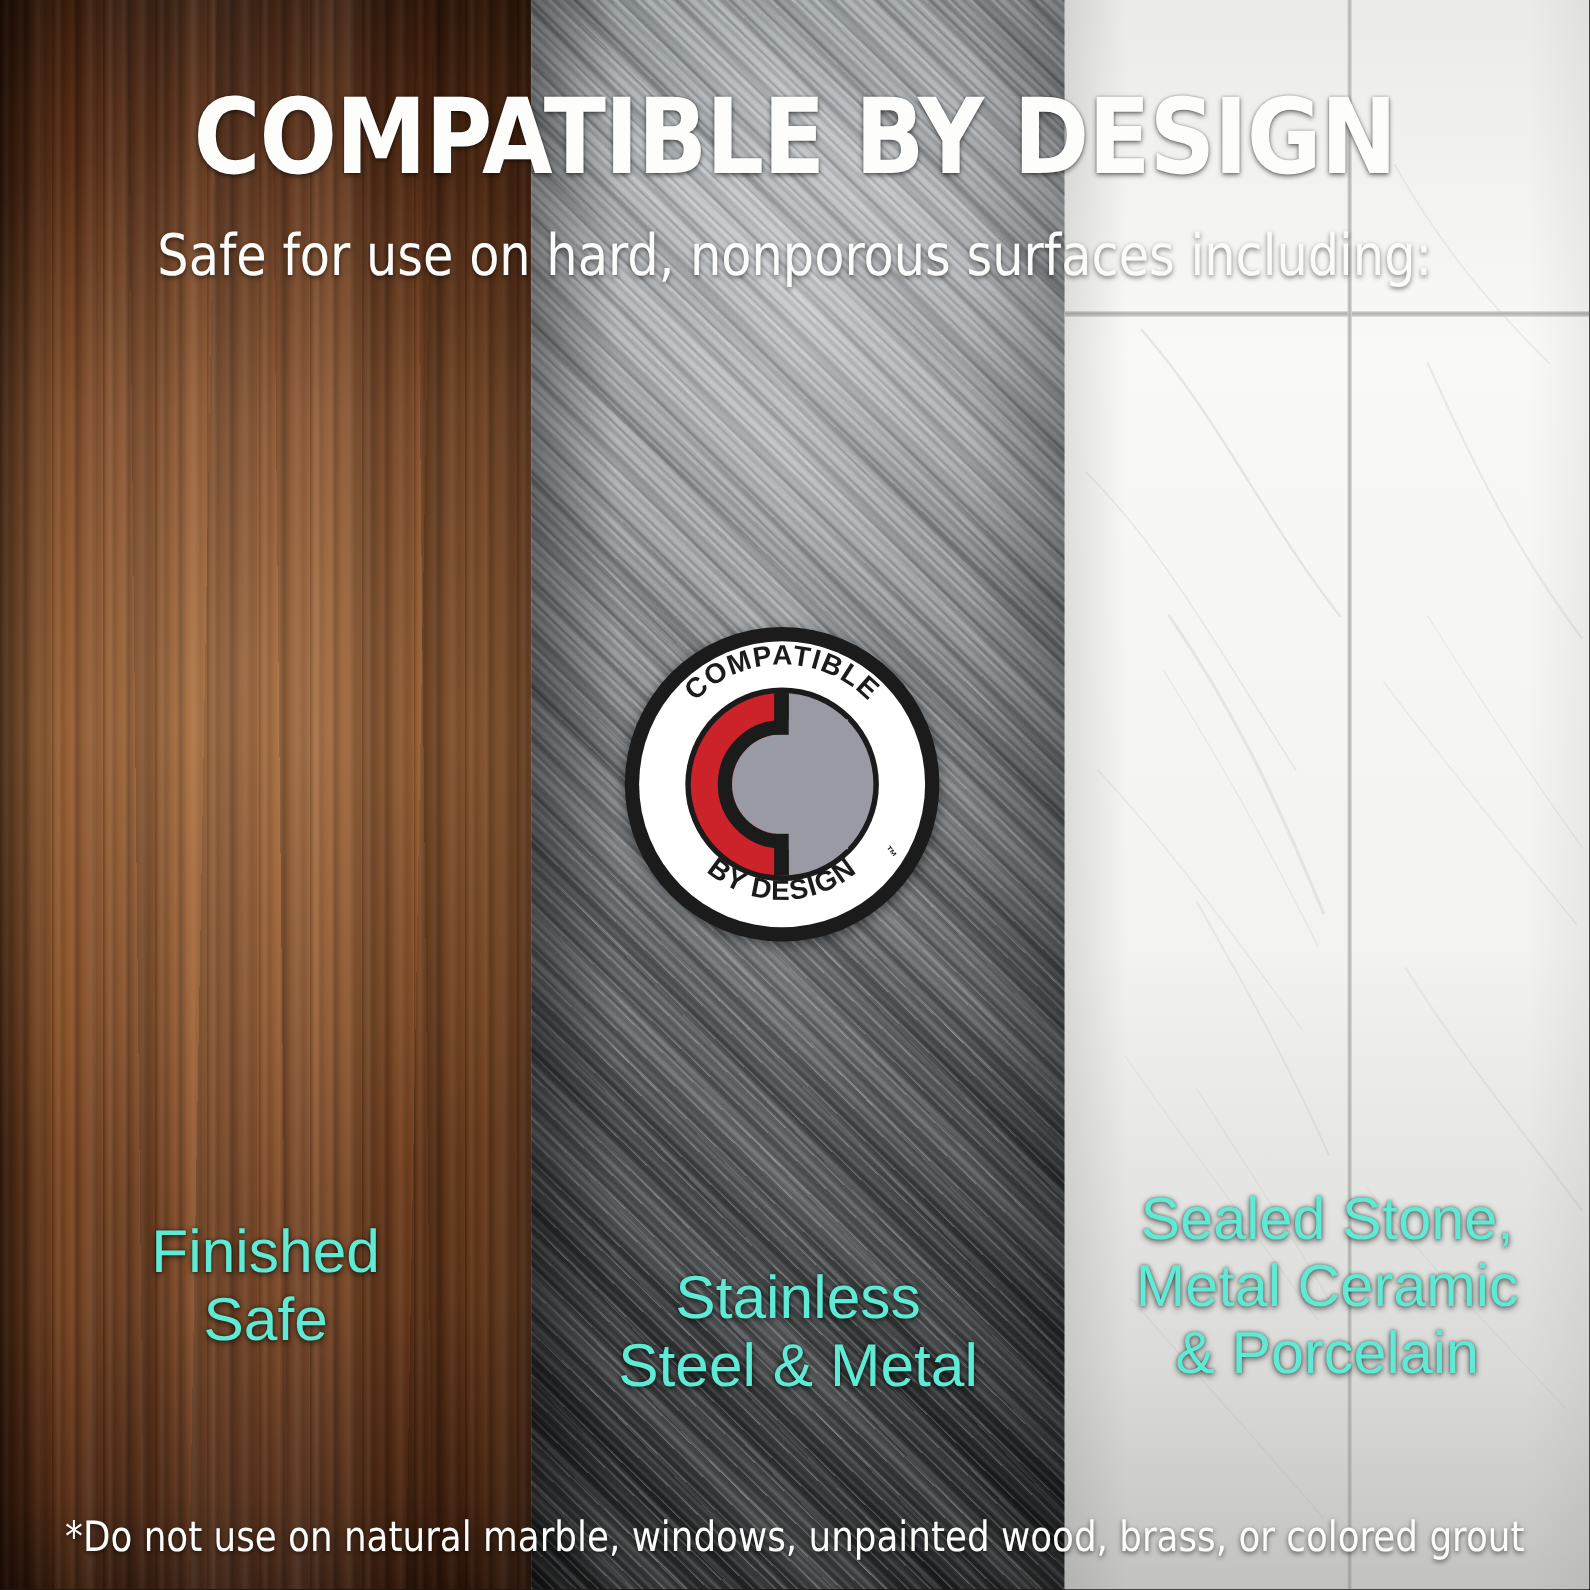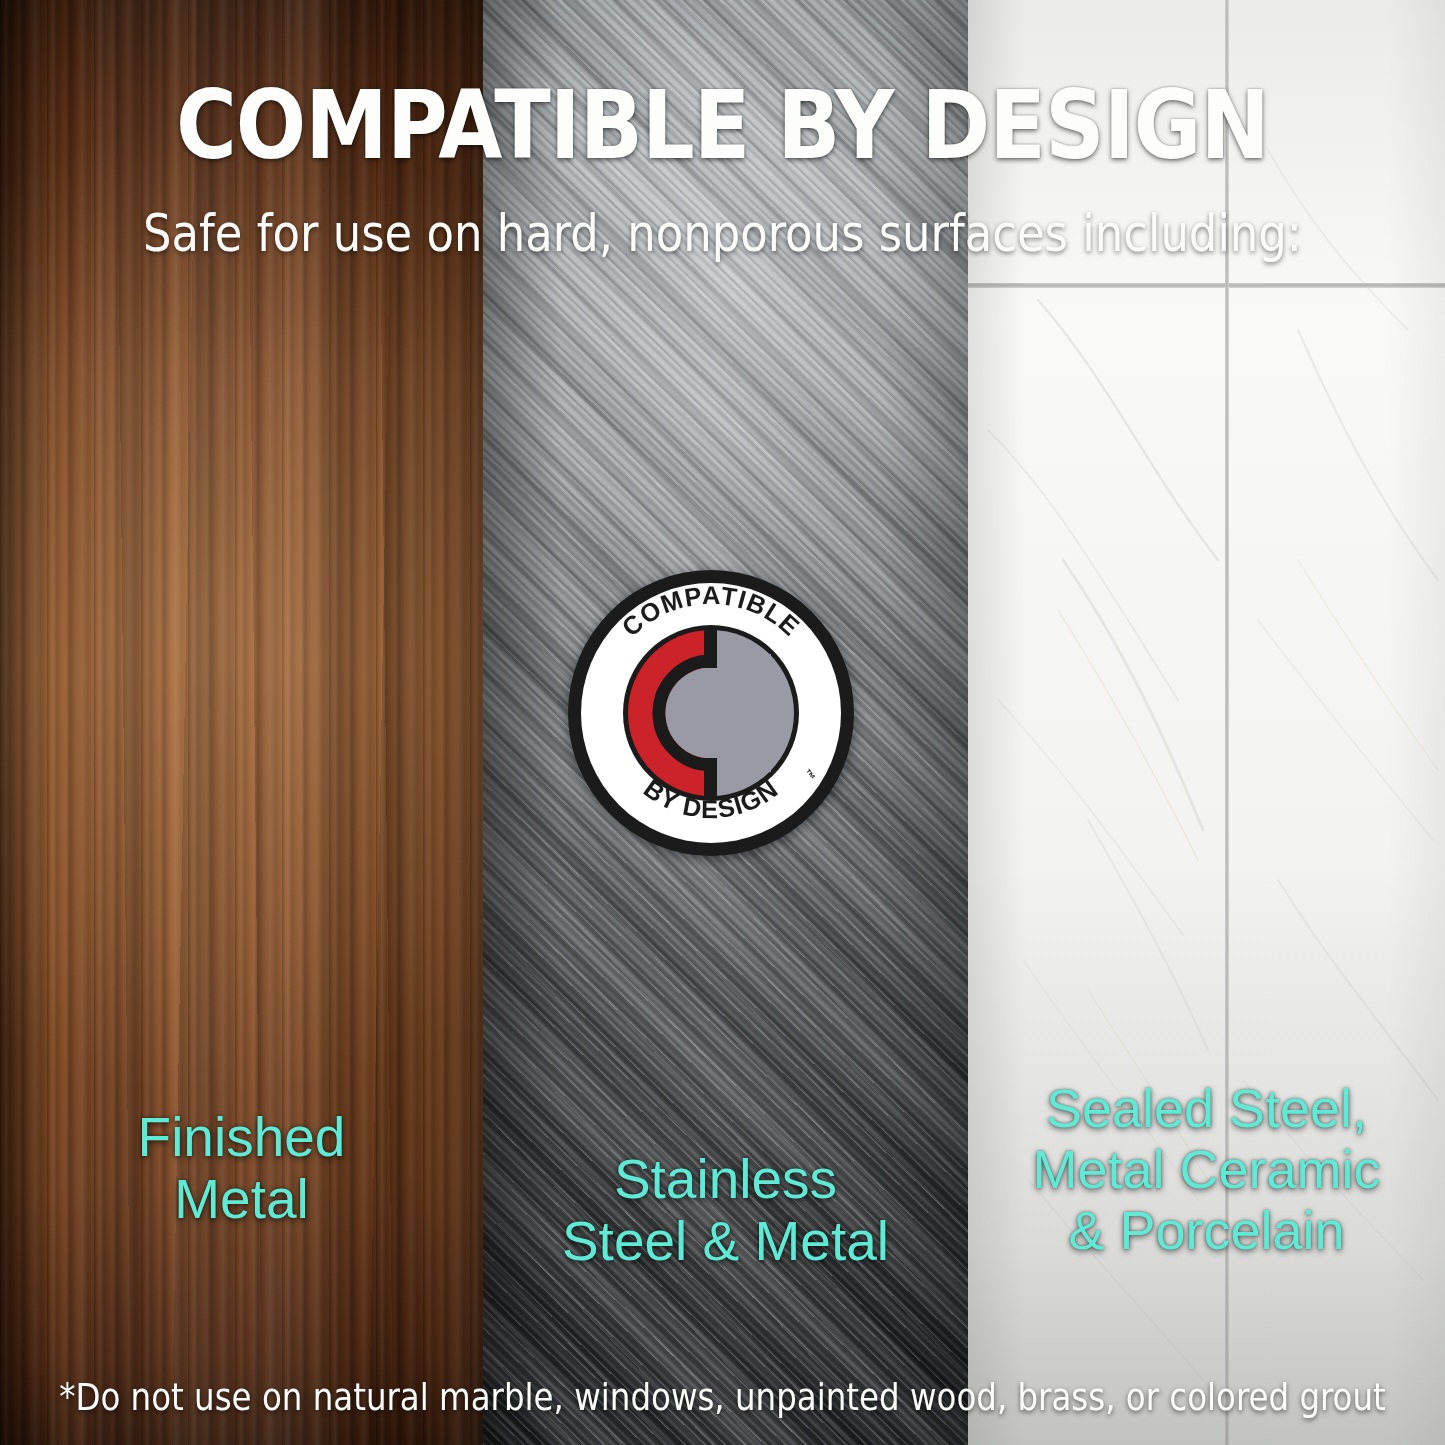--- a/index.html
+++ b/index.html
@@ -210,30 +210,30 @@
         </text>
         <text font-family="'Liberation Sans','DejaVu Sans',sans-serif" font-weight="700" font-size="25.5" fill="#1b1b1b" letter-spacing="1.2">
           <textPath href="#arcBot" startOffset="50%" text-anchor="middle" id="tp-bot">BY DESIGN</textPath>
         </text>
         <text x="236" y="205" font-family="'Liberation Sans','DejaVu Sans',sans-serif" font-weight="700" font-size="12" fill="#1b1b1b" transform="rotate(52 236 205)" id="tm-mark">™</text>
       </svg>
     </div>
 
     <div class="caption" id="cap-wood">
       <div>Finished</div>
-      <div>Metal</div>
+      <div>Safe</div>
     </div>
 
     <div class="caption" id="cap-metal">
       <div>Stainless</div>
       <div>Steel &amp; Metal</div>
     </div>
 
     <div class="caption" id="cap-tile">
-      <div>Sealed Steel,</div>
+      <div>Sealed Stone,</div>
       <div>Metal Ceramic</div>
       <div>&amp; Porcelain</div>
     </div>
 
     <div id="disclaimer">*Do not use on natural marble, windows, unpainted wood, brass, or colored grout</div>
 
   </div>
 </div>
 
 </body></html>

